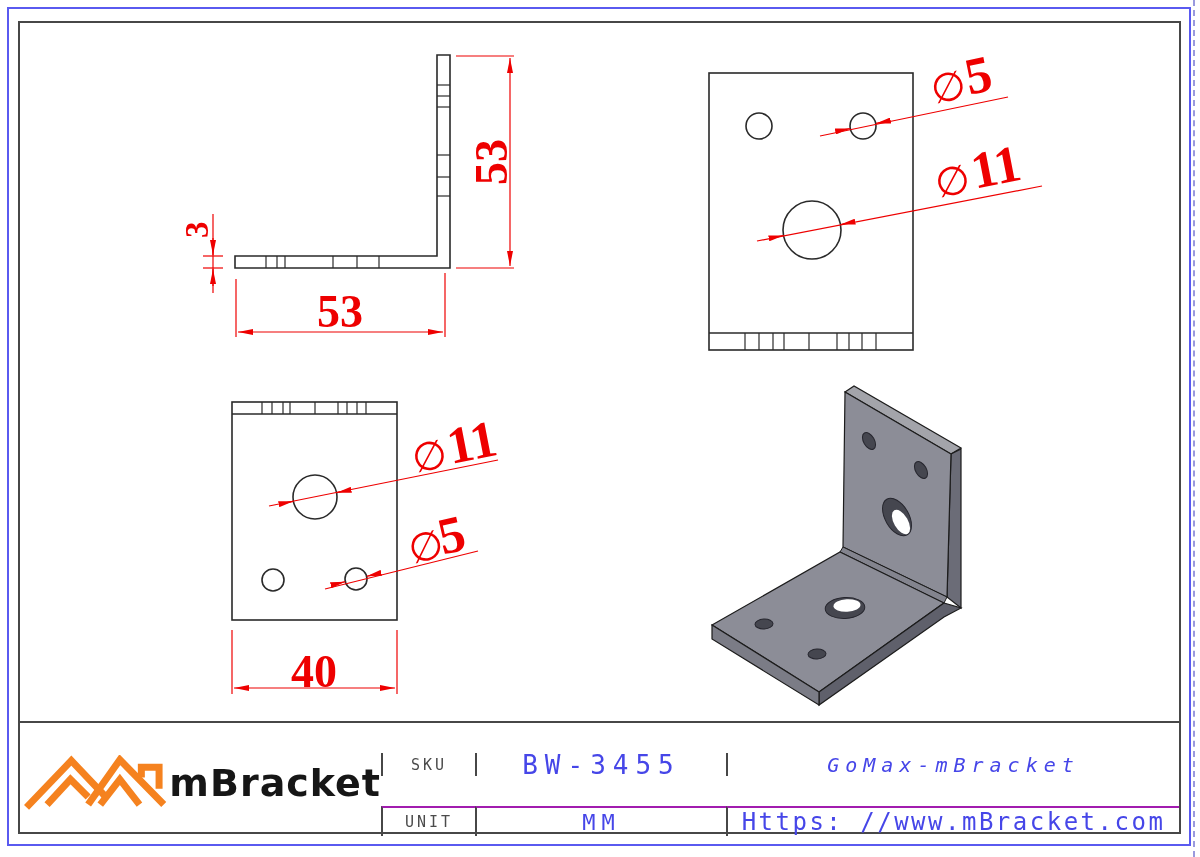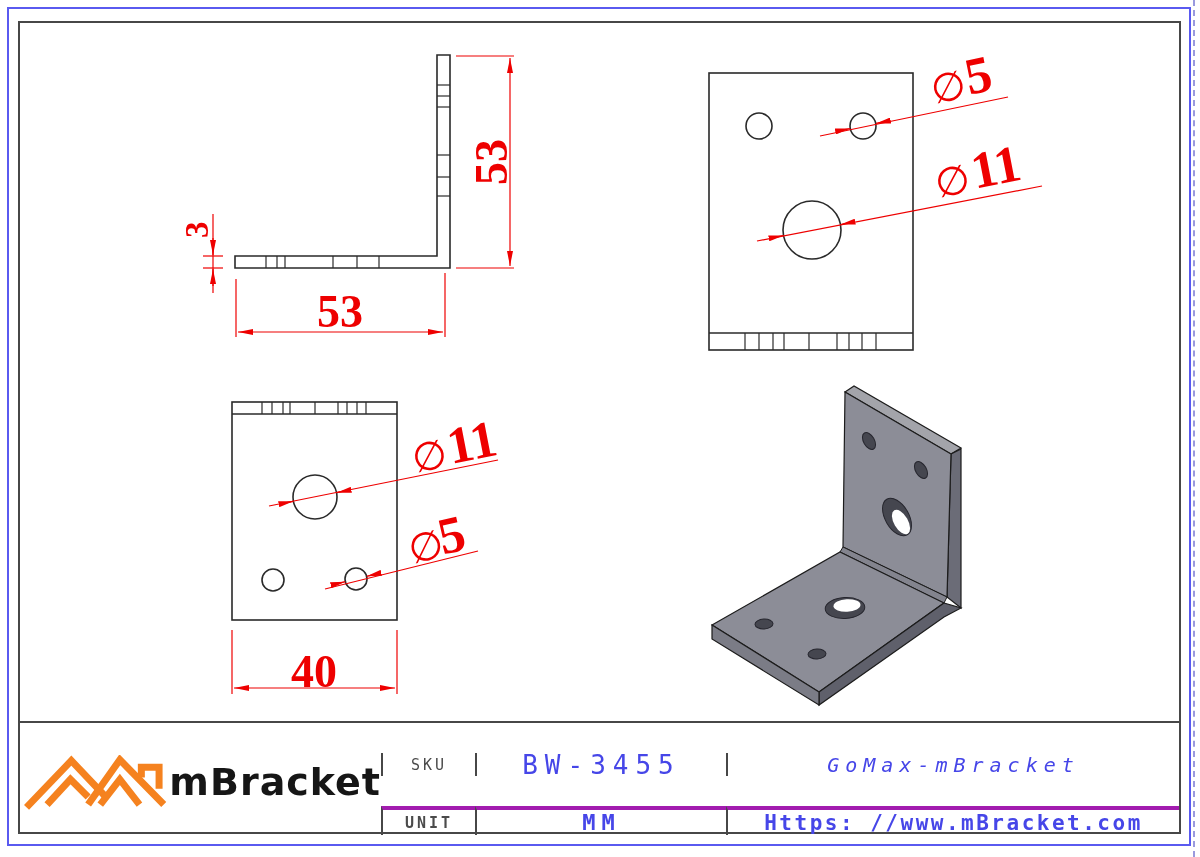--- a/index.html
+++ b/index.html
@@ -16,28 +16,28 @@
   .drawing-svg { position:absolute; left:0; top:0; width:1200px; height:857px; }
 
   
   .title-block { position:absolute; left:0; right:0; bottom:0; height:111px;
                  border-top:2px solid #474747; display:grid;
                  grid-template-columns:361px 94px 251px 1fr;
                  grid-template-rows:53px 1fr;
                  font-family:"DejaVu Sans Mono", monospace; }
   .tb-cell { display:flex; align-items:center; justify-content:center; }
   .tb-border-l { border-left:2px solid #474747;margin-top:30px; }
-  .tb-border-t { border-top:4px solid #a21caf;font-weight:bold; }
+  .tb-border-t { border-top:2px solid #a21caf; }
   .logo-cell { grid-column:1; grid-row:1 / 3; flex-direction:row; justify-content:flex-start; padding-top:9px; }
   .tb-label { color:#4b4b4b; font-size:15px; letter-spacing:3px; }
   .tb-value { color:#4646e8; }
   .sku-value { font-size:26px; letter-spacing:7px; }
   .unit-value { font-size:22px; letter-spacing:6px; }
   .brand-value { font-size:20px; letter-spacing:6px;font-style:italic; }
-  .web-value { font-size:21px; letter-spacing:2.5px; }
+  .web-value { font-size:24px; letter-spacing:2.5px; }
   .logo-text { font-family:"DejaVu Sans", sans-serif; font-weight:700; font-size:38px;
                color:#161616; letter-spacing:1px; line-height:1; margin-top:-3px; }
 
   
   .ln   { stroke:#2a2a2a; stroke-width:1.6; fill:none; }
   .lnth { stroke:#2a2a2a; stroke-width:1.2; fill:none; }
   .red  { stroke:#ee0000; stroke-width:1.2; fill:none; }
   text.dim { font-family:"Liberation Serif", serif; font-weight:700; fill:#ee0000; font-size:46px; }
   text.dim-sm { font-family:"Liberation Serif", serif; font-weight:700; fill:#ee0000; font-size:33px; }
   text.dia-num { font-family:"Liberation Serif", serif; font-weight:700; fill:#ee0000; font-size:52px; }

